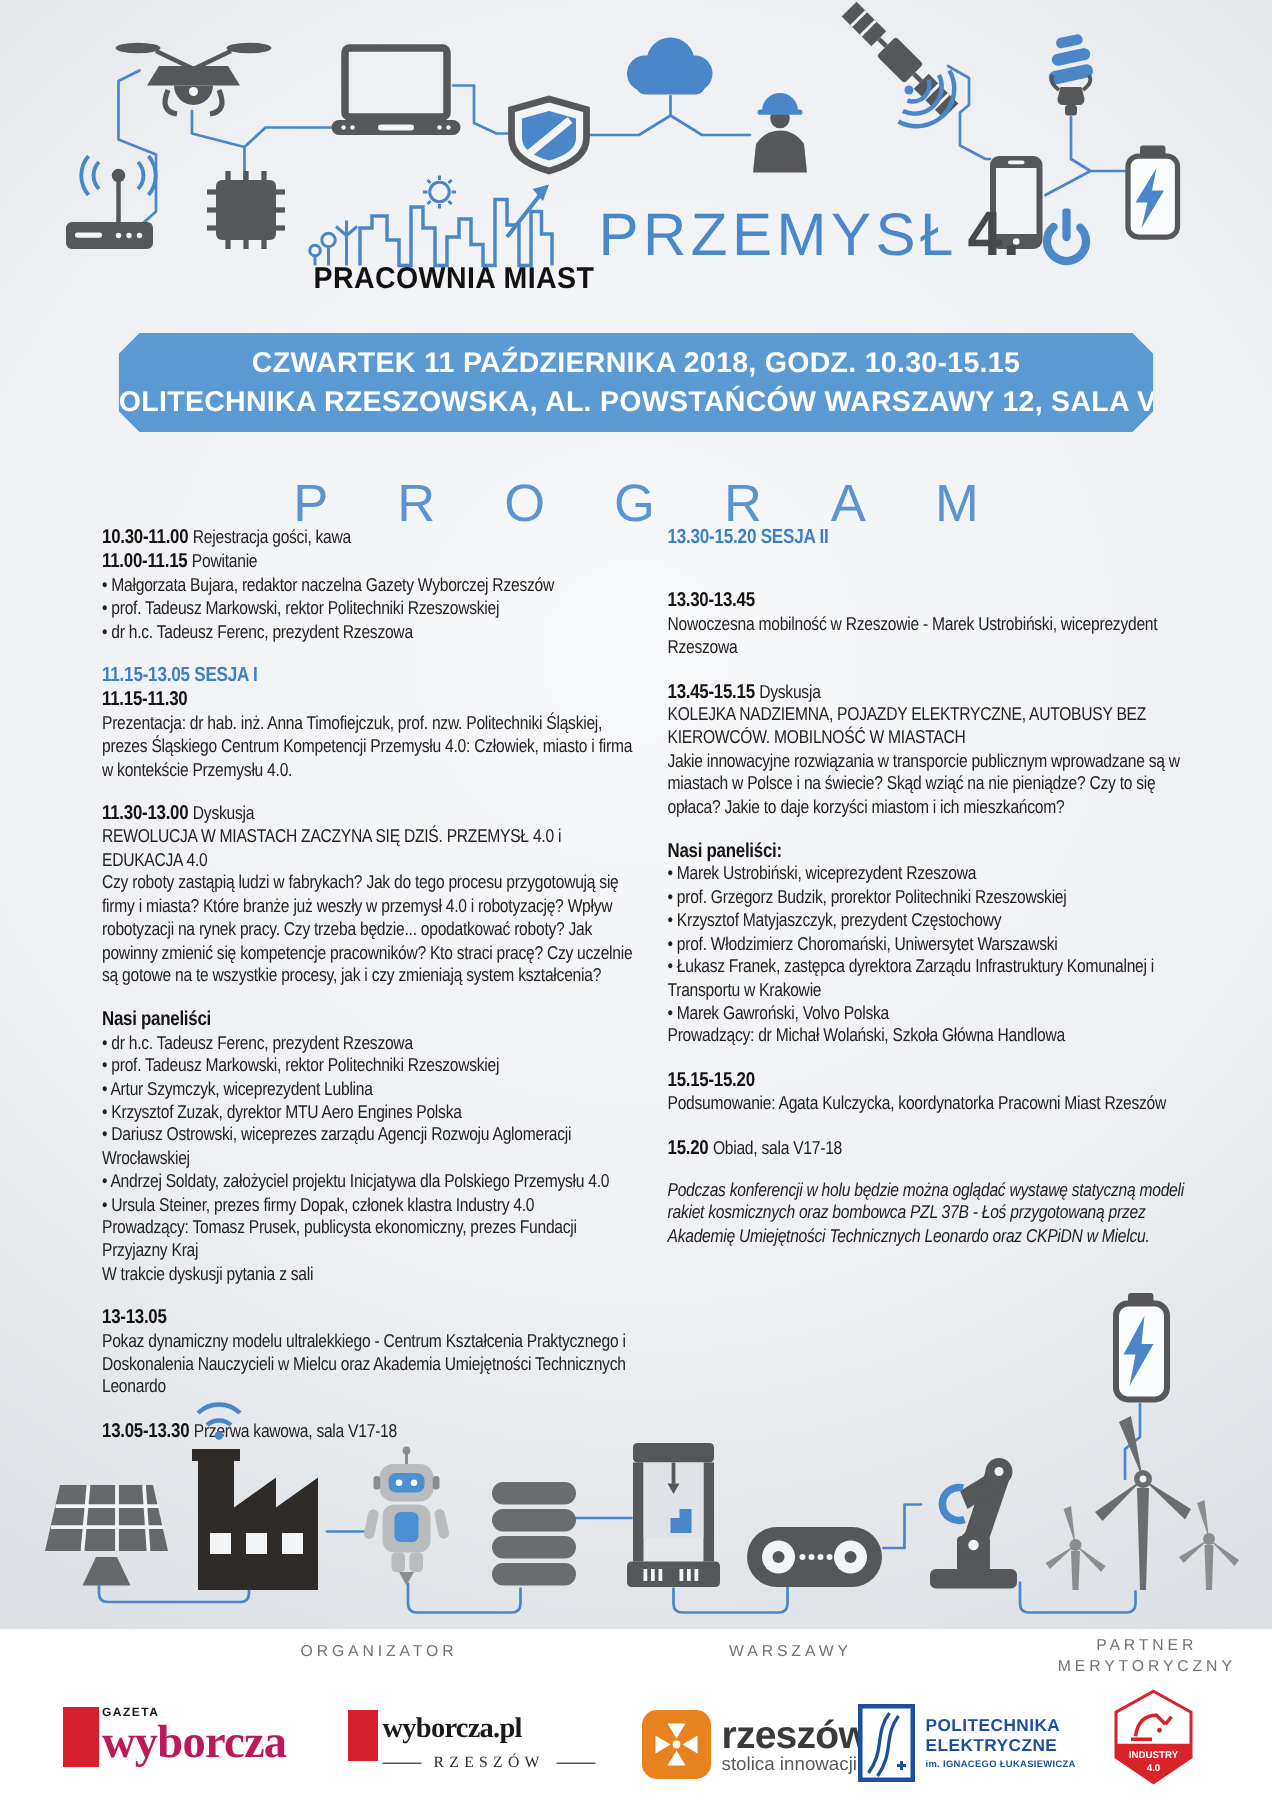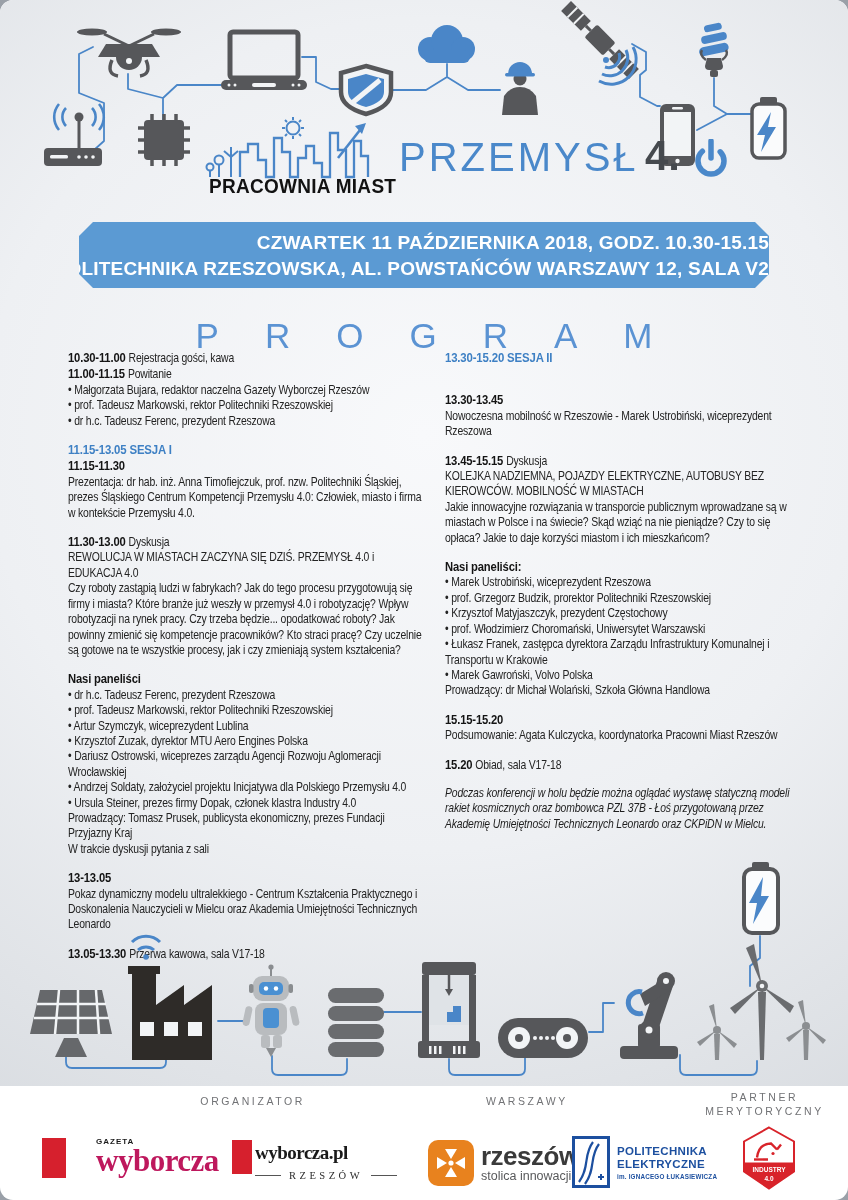--- a/index.html
+++ b/index.html
@@ -1,33 +1,33 @@
 <!DOCTYPE html>
 <html><head>
 <meta charset="utf-8">
 <style>
   html,body{margin:0;padding:0;background:#9aa0a8;}
   .page{position:relative;width:848px;height:1200px;margin:0 auto;overflow:hidden;background:#ffffff;
-        font-family:"Liberation Sans",sans-serif;border-radius:13px;}
+        font-family:"Liberation Sans",sans-serif;}
   .poster{position:absolute;left:0;top:0;width:848px;height:1086px;
         background:radial-gradient(115% 85% at 50% 40%, #f8f9fb 0%, #eef0f3 45%, #d2d6db 100%);}
   svg{display:block;}
   .lines{fill:none;stroke:#4a86c8;stroke-width:1.8;stroke-linejoin:round;stroke-linecap:round;}
 
   
   .brand-name{position:absolute;left:209px;top:175px;font-size:20px;font-weight:bold;color:#121212;
         letter-spacing:.3px;transform:scaleX(.95);transform-origin:0 0;white-space:nowrap;}
   .t-word{position:absolute;left:399px;top:135px;font-size:40px;color:#4a88ca;letter-spacing:3px;white-space:nowrap;}
   .t-num{position:absolute;left:645px;top:132px;font-size:42px;font-weight:bold;color:#45494e;}
   .t-power{position:absolute;left:694px;top:139px;}
 
   
   .banner{position:absolute;left:79px;top:222px;width:690px;height:66px;background:#5b9ad3;
         clip-path:polygon(14px 0,calc(100% - 14px) 0,100% 14px,100% calc(100% - 14px),calc(100% - 14px) 100%,14px 100%,0 calc(100% - 14px),0 14px);
-        display:flex;flex-direction:column;justify-content:center;align-items:flex-end;gap:1px;}
+        display:flex;flex-direction:column;justify-content:center;align-items:center;gap:1px;}
   .banner div{color:#fff;font-weight:bold;font-size:19px;line-height:25px;letter-spacing:.2px;white-space:nowrap;}
 
   .program-heading{position:absolute;top:316px;left:0;right:0;text-align:center;font-size:35px;
         color:#5b93d3;letter-spacing:46px;text-indent:46px;white-space:nowrap;}
 
   
   .col{position:absolute;top:350px;width:428px;transform:scaleX(.84);transform-origin:0 0;
         font-size:12.4px;line-height:15.4px;color:#232323;letter-spacing:-.2px;}
   #col-left{left:68px;} #col-right{left:445px;}
   .pl{margin:0;}
@@ -412,21 +412,21 @@
     </svg>
   </div>
 
   <div class="footer-label" style="left:105px;top:1094px;width:200px;text-align:right;">ORGANIZATOR</div>
   <div class="footer-label" style="left:427px;top:1094px;width:200px;">WARSZAWY</div>
   <div class="footer-label" style="left:682px;top:1090px;width:165px;">
     <div>PARTNER</div>
     <div>MERYTORYCZNY</div>
   </div>
 
-  <div class="lg" style="left:42px;top:1138px;gap:28px;">
+  <div class="lg" style="left:42px;top:1138px;">
     <span class="redblock" style="width:24px;height:40px;"></span>
     <span style="margin-left:2px;">
       <div class="gw-top">GAZETA</div>
       <div class="gw-main serif">wyborcza</div>
     </span>
   </div>
 
   <div class="lg" style="left:232px;top:1140px;">
     <span class="redblock" style="width:20px;height:34px;"></span>
     <span style="margin-left:3px;">

